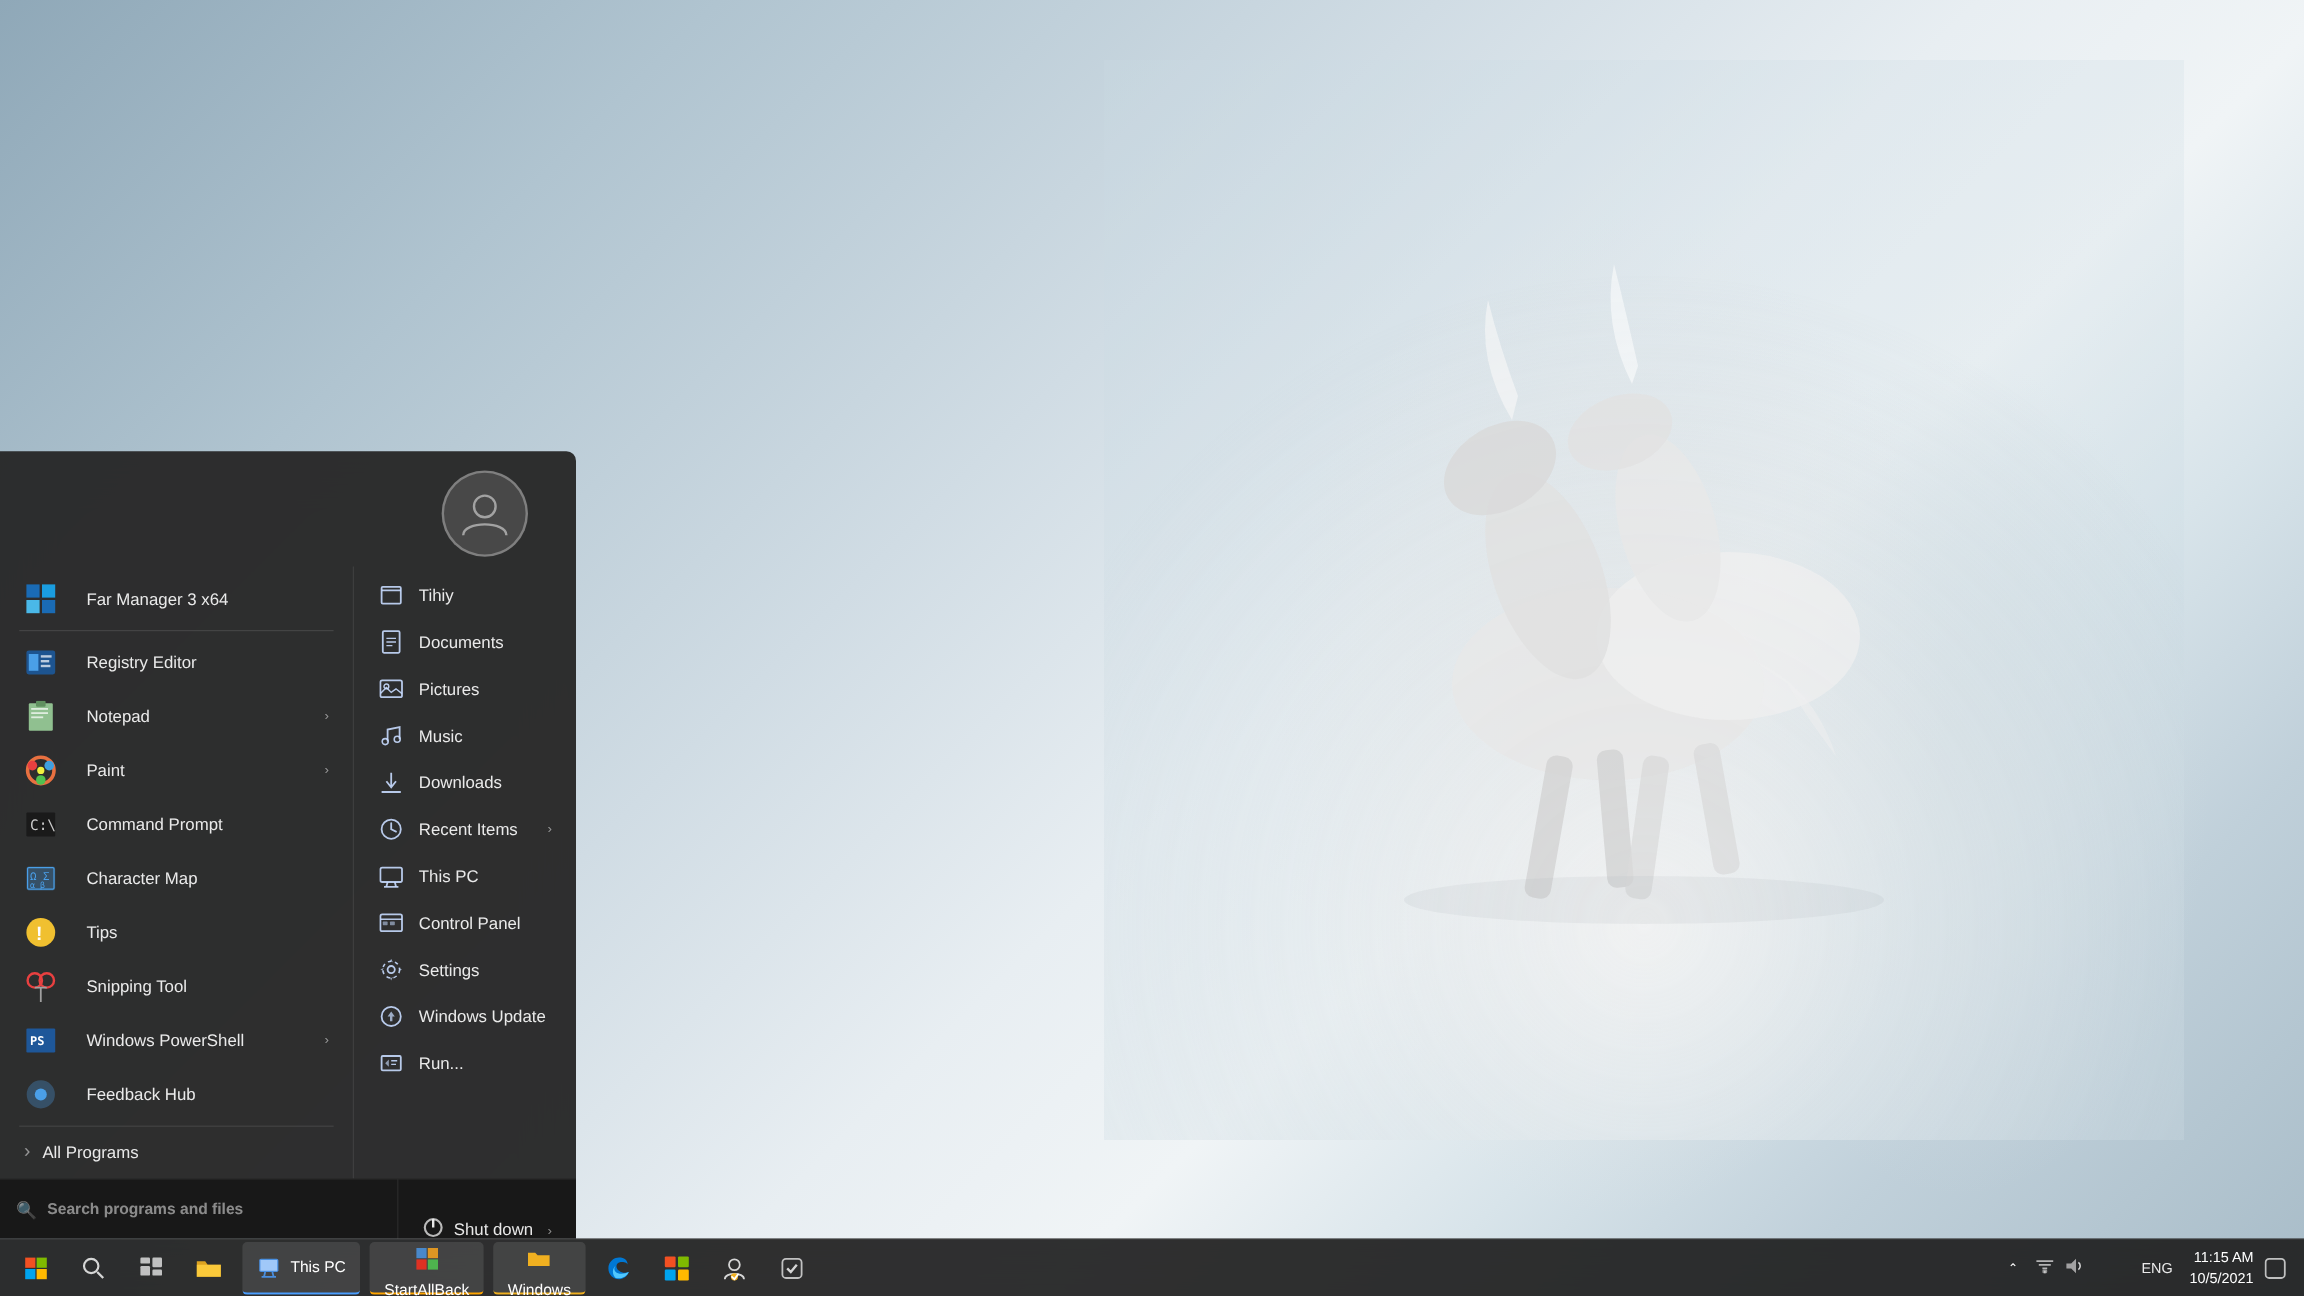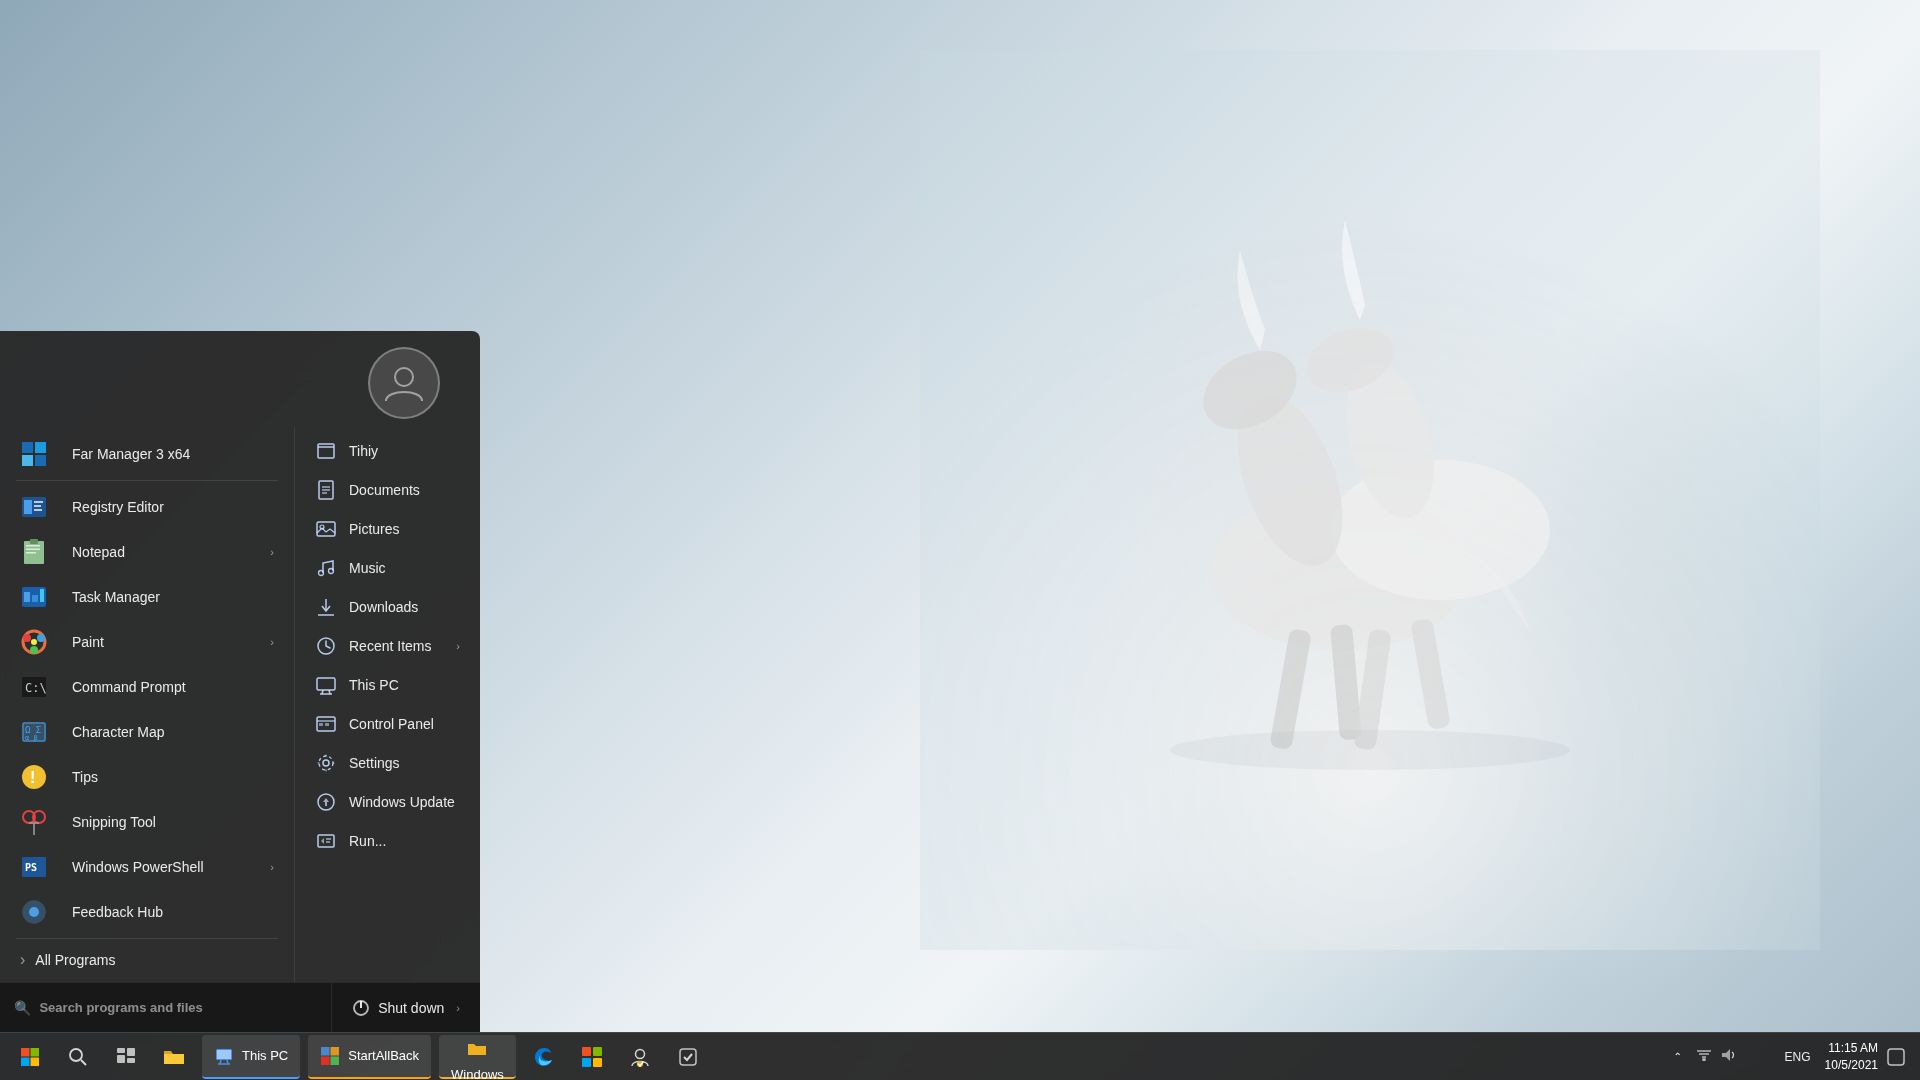--- a/index.html
+++ b/index.html
@@ -287,21 +287,21 @@
       outline: none;
       color: rgba(255,255,255,0.7);
       font-size: 13px;
       font-family: 'Segoe UI', Arial, sans-serif;
       font-weight: bold;
     }
     .search-input::placeholder { color: rgba(255,255,255,0.5); }
 
     .shutdown-btn {
       display: flex;
-      align-items: center;
+      align-items: flex-end;
       gap: 8px;
       padding: 0 20px;
       height: 100%;
       cursor: pointer;
       border-left: 1px solid rgba(255,255,255,0.08);
       color: rgba(255,255,255,0.9);
       font-size: 14px;
     }
 
     
@@ -406,31 +406,20 @@
             <rect x="5" y="6" width="14" height="1.5" fill="white" opacity="0.7"></rect>
             <rect x="5" y="9.5" width="14" height="1.5" fill="white" opacity="0.7"></rect>
             <rect x="5" y="13" width="10" height="1.5" fill="white" opacity="0.7"></rect>
             <rect x="9" y="0" width="8" height="5" rx="1" fill="#609060"></rect>
           </svg>
         </div>
         <span>Notepad</span>
         <span class="menu-item-arrow">›</span>
       </div>
 
-      <div class="menu-item">
-        <div class="menu-item-icon">
-          <svg width="26" height="26" viewBox="0 0 26 26">
-            <rect x="1" y="3" width="24" height="20" rx="2" fill="#1a5faa"></rect>
-            <rect x="3" y="8" width="6" height="10" fill="#4a9fe8"></rect>
-            <rect x="11" y="11" width="6" height="7" fill="#4a9fe8" opacity="0.7"></rect>
-            <rect x="19" y="5" width="4" height="13" fill="#4adfff" opacity="0.8"></rect>
-          </svg>
-        </div>
-        <span>Task Manager</span>
-      </div>
 
       <div class="menu-item">
         <div class="menu-item-icon">
           <svg width="28" height="28" viewBox="0 0 28 28">
             <circle cx="14" cy="14" r="11" fill="none" stroke="#e87040" stroke-width="3"></circle>
             <circle cx="7" cy="10" r="4" fill="#e84040"></circle>
             <circle cx="21" cy="10" r="4" fill="#40a0e0"></circle>
             <circle cx="14" cy="22" r="4" fill="#50c050"></circle>
             <circle cx="14" cy="14" r="3" fill="#f0f040"></circle>
           </svg>
@@ -701,21 +690,21 @@
           <rect x="1" y="2" width="16" height="11" rx="1.5" fill="#4a8fe0"></rect>
           <rect x="2" y="3" width="14" height="9" fill="#a0c8f8"></rect>
           <line x1="6" y1="13" x2="5" y2="17" stroke="#4a8fe0" stroke-width="1.5"></line>
           <line x1="12" y1="13" x2="13" y2="17" stroke="#4a8fe0" stroke-width="1.5"></line>
           <line x1="3" y1="17" x2="15" y2="17" stroke="#4a8fe0" stroke-width="1.5"></line>
         </svg>
       </div>
       <span>This PC</span>
     </div>
 
-    <div class="taskbar-app" style="border-bottom-color: #ffa500;">
+    <div class="taskbar-app" style="border-bottom-color: #ffa500; flex-direction: column;">
       <div class="taskbar-app-icon">
         <svg width="20" height="20" viewBox="0 0 20 20">
           <rect x="1" y="1" width="8.5" height="8.5" fill="#4a90d9" opacity="0.9"></rect>
           <rect x="10.5" y="1" width="8.5" height="8.5" fill="#f0a020" opacity="0.9"></rect>
           <rect x="1" y="10.5" width="8.5" height="8.5" fill="#f03020" opacity="0.9"></rect>
           <rect x="10.5" y="10.5" width="8.5" height="8.5" fill="#50c050" opacity="0.9"></rect>
         </svg>
       </div>
       <span>StartAllBack</span>
     </div>

